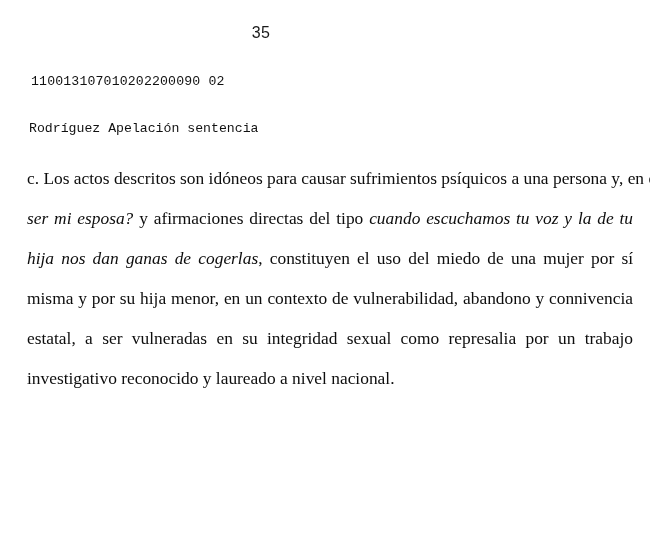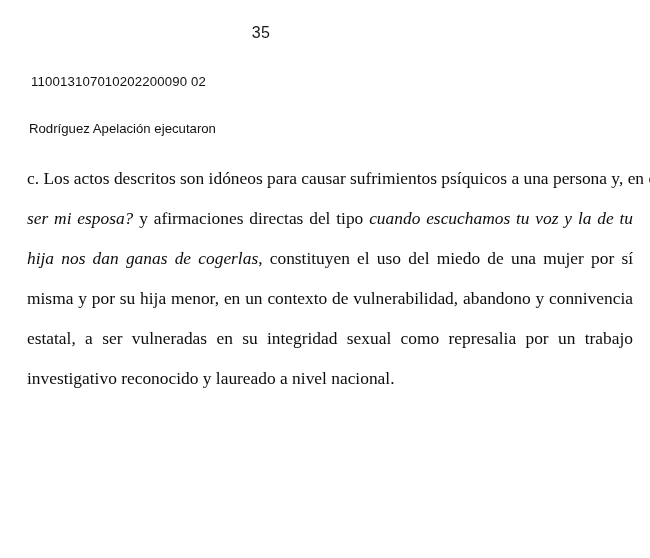--- a/index.html
+++ b/index.html
@@ -36,21 +36,21 @@
     color: #1a1a1a;
     letter-spacing: 0.3px;
   }
 
   
   .doc-header {
     position: absolute;
     top: 43px;
     left: 29px;
     width: 420px;
-    font-family: Liberation Sans, sans-serif;
+    font-family: Liberation Mono, monospace;
     font-size: 13.2px;
     line-height: 15.6px;
     color: #111111;
     white-space: pre;
   }
   .doc-header .hline {
     display: block;
     white-space: pre;
   }
   .doc-header .hline.case-no {
@@ -87,20 +87,20 @@
 </style>
 </head>
 <body>
 
 <div class="page">
 
   <div class="page-number">35</div>
 
   <div class="doc-header">
     <span class="hline case-no">110013107010202200090 02</span>
-    <span class="hline">Rodríguez Apelación ejecutaron</span>
+    <span class="hline">Rodríguez Apelación sentencia</span>
   </div>
 
   <div class="body-block">
     <p><span class="nbsp-pad">c. Los actos descritos son idóneos para causar sufrimientos psíquicos a una persona y, en este caso, tienen un componente de género. Más allá del secuestro, de las amenazas de muerte y de los hostigamientos continuados, nótese que las personas que los ejecutaron, en múltiples oportunidades, amenazaron con ejercer violencia de índole sexual en contra de Claudia Julieta y de su hija de entre 7 y 9 años para la época  de los ataques. Insinuaciones como </span><em>¿Quieres ser mi esposa?</em><span> y afirmaciones directas del tipo </span><em>cuando escuchamos tu voz y la de tu hija nos dan ganas de cogerlas</em><span>, constituyen el uso del miedo de una mujer por sí misma y por su hija menor, en un contexto de vulnerabilidad, abandono y connivencia estatal, a ser vulneradas en su integridad sexual como represalia por un trabajo investigativo reconocido y laureado a nivel nacional.</span></p>
   </div>
 
 </div>
 
 </body></html>

